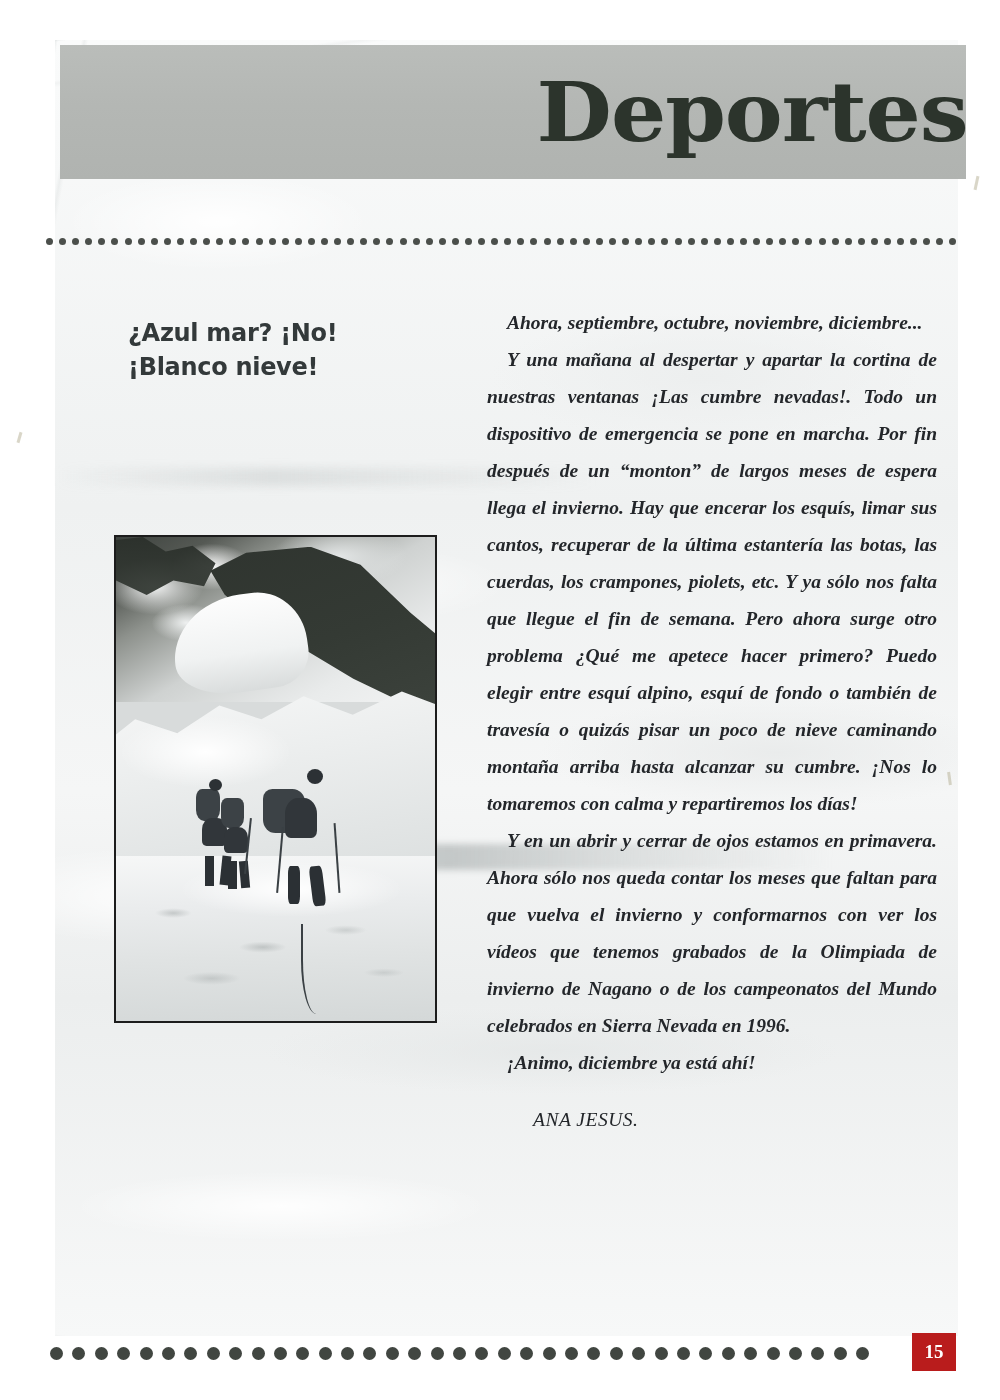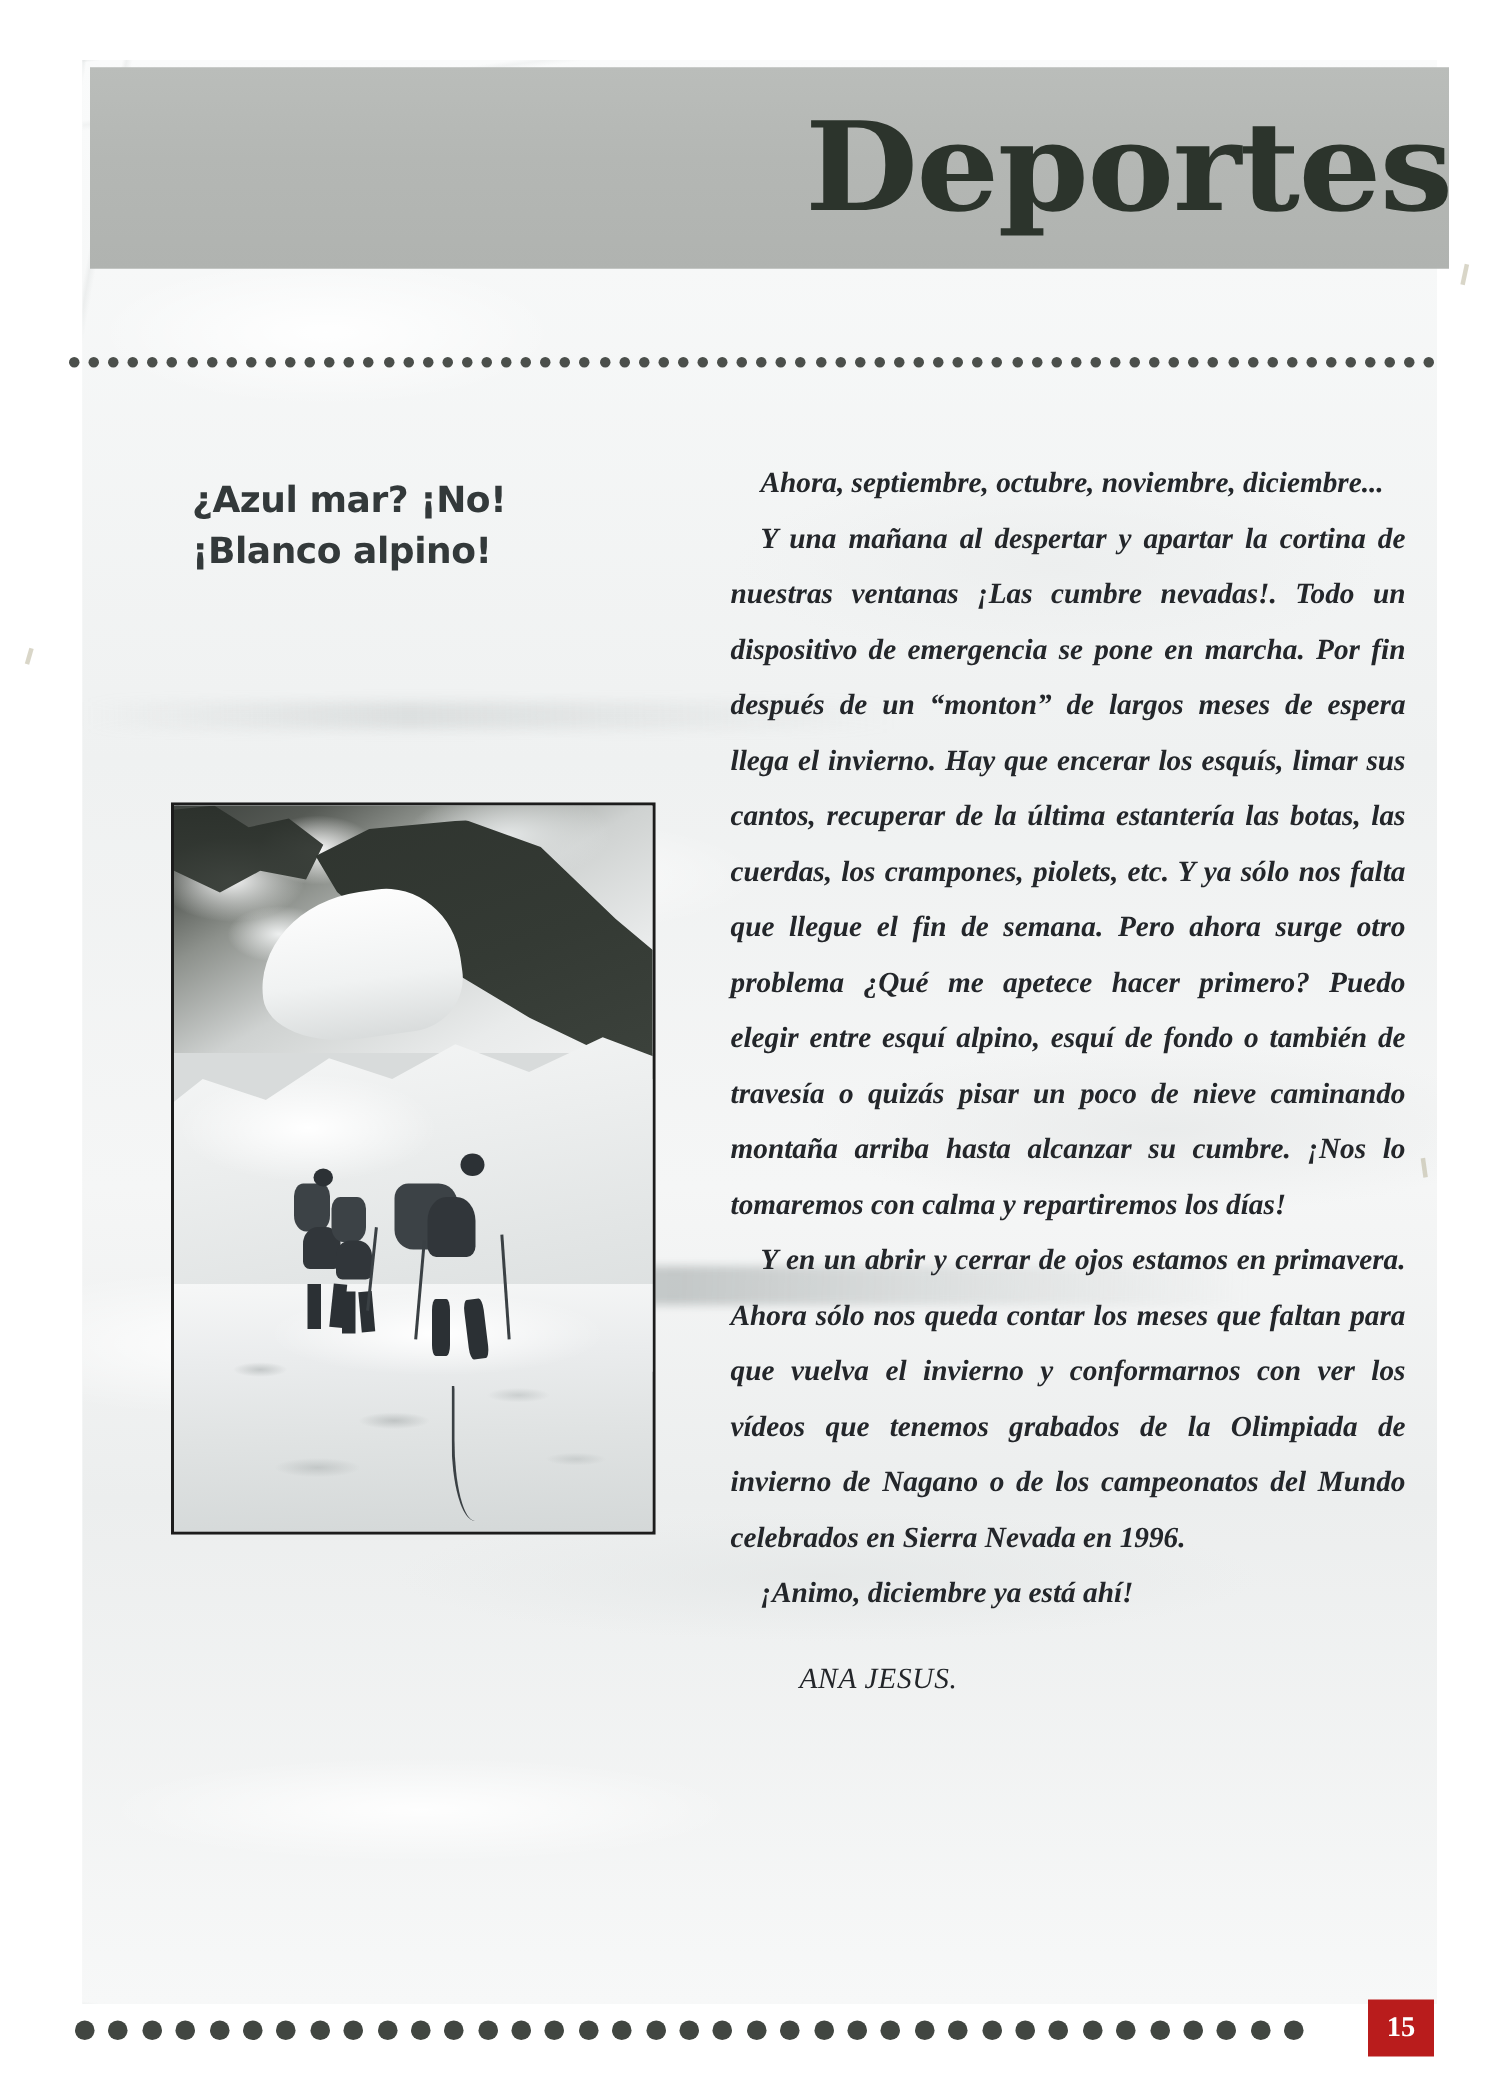--- a/index.html
+++ b/index.html
@@ -388,21 +388,21 @@
       <span class="dot"></span>
       <span class="dot"></span>
       <span class="dot"></span>
       <span class="dot"></span>
       <span class="dot"></span>
       <span class="dot"></span>
     </div>
 
   <h1 id="headline">
     <span class="hl-line">¿Azul mar? ¡No!</span>
-    <span class="hl-line">¡Blanco alpino!</span>
+    <span class="hl-line">¡Blanco nieve!</span>
   </h1>
 
   <figure id="photo-frame" style="margin:0;">
     <div id="photo">
       <div class="ph-sky"></div>
       <div class="ph-ridge2"></div>
       <div class="ph-ridge"></div>
       <div class="ph-cornice"></div>
       <div class="ph-snowface"></div>
       <div class="ph-streaks"></div>

